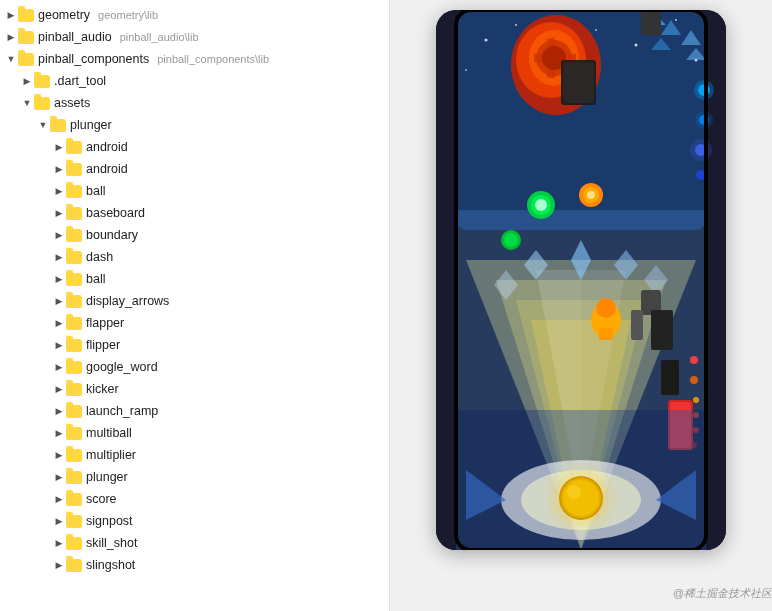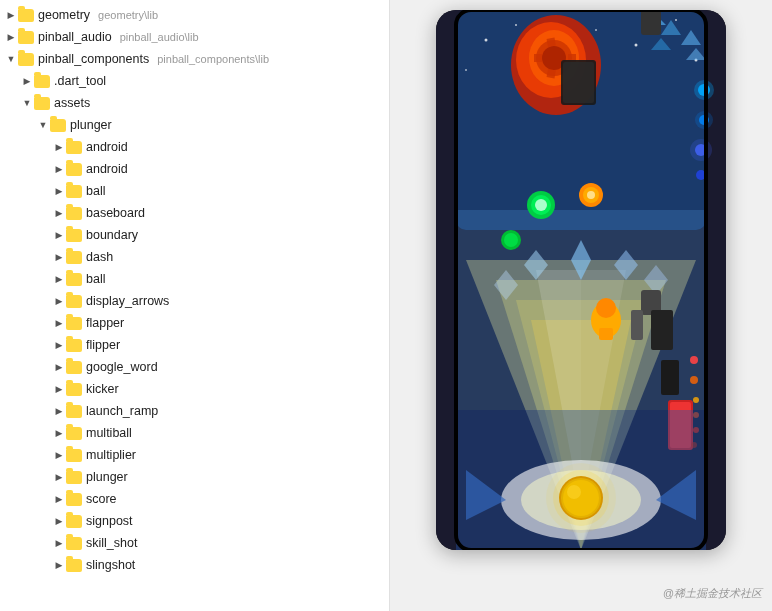--- a/index.html
+++ b/index.html
@@ -113,21 +113,21 @@
 
     
     .pinball-board {
       width: 100%;
       height: 100%;
     }
 
     .watermark {
       position: absolute;
       bottom: 10px;
-      right: 10px;
+      right: 0;
       font-size: 11px;
       color: #999;
       font-style: italic;
     }
 
   </style>
 </head>
 <body>
 
 <div class="left-panel">

